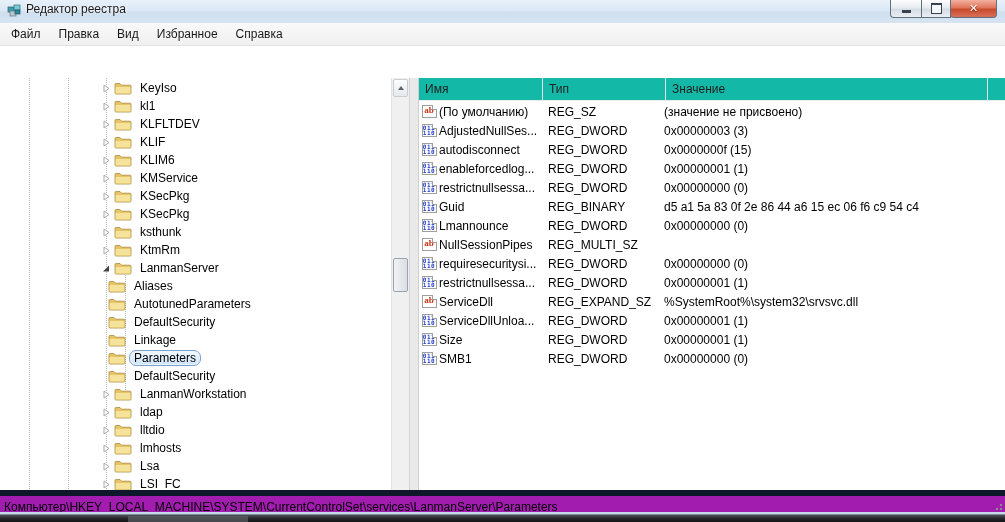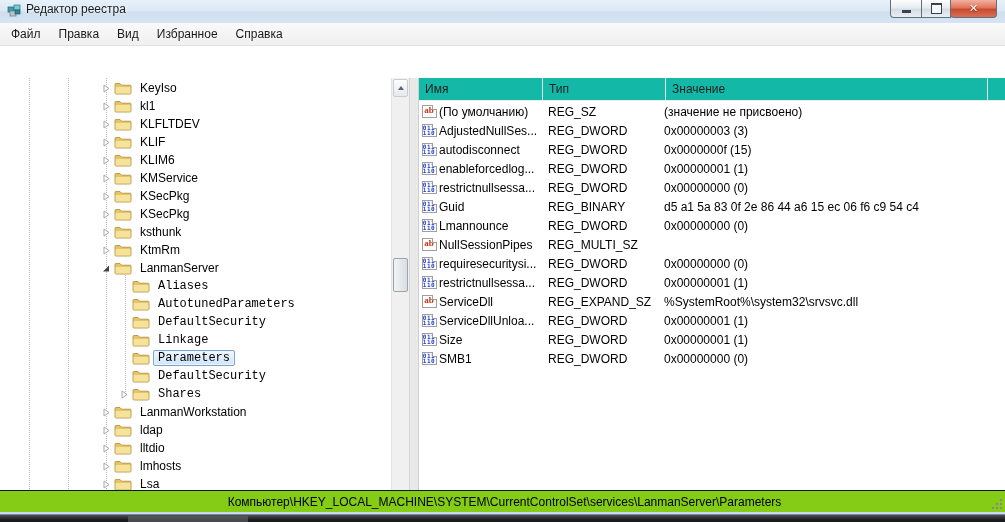--- a/index.html
+++ b/index.html
@@ -34,26 +34,26 @@
   .list-panel{position:relative;flex:1;background:#fff;overflow:hidden;}
 
   
   .tree-viewport{position:absolute;top:0;left:0;right:17px;bottom:0;overflow:hidden;}
   .guide{position:absolute;top:0;bottom:0;width:0;border-left:1px dotted #b8b8b8;}
   .guide-a{left:29px;} .guide-b{left:68px;} .guide-c{left:106px;}
   .guide-child{position:absolute;left:125px;top:189px;height:127px;width:0;border-left:1px dotted #b8b8b8;}
   .tree-rows{position:absolute;top:1px;left:0;right:0;}
   .tree-row{height:18px;display:flex;align-items:center;white-space:nowrap;}
   .tree-row.depth-0{padding-left:100px;}
-  .tree-row.depth-1{padding-left:118px;font-family:Liberation Mono, monospace;}
+  .tree-row.depth-1{padding-left:94px;}
   .arrow{width:12px;height:12px;flex:0 0 auto;display:flex;align-items:center;justify-content:center;}
   .tree-row.leaf .arrow svg{visibility:hidden;}
   .folder{width:18px;height:14px;flex:0 0 auto;margin:0 3px 0 2px;}
   .tlabel{padding:0 4px;border:1px solid transparent;border-radius:2px;line-height:14px;}
-  .tree-row.selected .tlabel{border-color:#7da2ce;background:linear-gradient(to bottom,#f1f8fe,#cfe4f9);box-shadow:inset 0 0 0 1px #eaf4fd;}
+  .tree-row.selected .tlabel{border-color:#7da2ce;background:linear-gradient(to bottom,#f1f8fe,#cfe4f9);box-shadow:inset 0 0 0 1px #eaf4fd;border-radius:7px;}
 
   
   .vscroll{position:absolute;top:0;right:0;width:17px;bottom:0;background:#f0f0f0;border-left:1px solid #e3e3e3;}
   .sb-btn{position:absolute;left:1px;right:1px;height:16px;background:linear-gradient(to bottom,#fefefe,#e5e8ec);border:1px solid #c9cdd3;border-radius:2px;display:flex;align-items:center;justify-content:center;}
   .sb-up{top:1px;} .sb-down{bottom:1px;}
   .sb-thumb{position:absolute;left:1px;right:1px;top:180px;height:32px;background:linear-gradient(to right,#f2f3f5,#dadee3);border:1px solid #9aa4b1;border-radius:2px;}
   .sb-arrow-up{width:0;height:0;border-left:3px solid transparent;border-right:3px solid transparent;border-bottom:4px solid #5a6572;}
   .sb-arrow-down{width:0;height:0;border-left:3px solid transparent;border-right:3px solid transparent;border-top:4px solid #5a6572;}
 
   
@@ -65,21 +65,21 @@
   .cell{white-space:nowrap;overflow:hidden;}
   .c-icon{width:20px;flex:0 0 auto;display:flex;align-items:center;justify-content:center;}
   .c-name{width:103px;} .c-type{width:116px;padding-left:6px;box-sizing:border-box;} .c-value{flex:1;padding-left:6px;}
 
   .vicon{position:relative;width:15px;height:13px;background:#fff;border:1px solid #9f9f9f;box-sizing:border-box;display:flex;flex-direction:column;align-items:center;justify-content:flex-start;}
   .vicon::after{content:"";position:absolute;top:-1px;right:-1px;width:4px;height:4px;background:#fff;border-left:1px solid #9f9f9f;border-bottom:1px solid #9f9f9f;}
   .vicon .ab-g{font-size:9px;line-height:9px;font-weight:bold;color:#cc3311;font-family:"Liberation Serif","DejaVu Serif",serif;}
   .vicon .bin-g{font-size:6px;line-height:5px;font-weight:bold;color:#2741c9;letter-spacing:0.5px;font-family:"DejaVu Sans Mono","Liberation Mono",monospace;}
 
   
-  .statusbar{position:absolute;left:0;right:0;top:490px;height:21px;background:#84cc16;border-top:1px solid #0f172a;display:flex;align-items:center;justify-content:center;}
+  .statusbar{position:absolute;left:0;right:0;top:490px;height:21px;background:#a21caf;border-top:6px solid #0f172a;display:flex;align-items:center;}
   .status-text{padding-left:4px;color:#000;}
   .resize-grip{position:absolute;right:2px;bottom:2px;width:13px;height:13px;
     background:
       radial-gradient(circle at 11px 11px,#8a8a8a 1.2px,transparent 1.6px),
       radial-gradient(circle at 11px 7px,#8a8a8a 1.2px,transparent 1.6px),
       radial-gradient(circle at 7px 11px,#8a8a8a 1.2px,transparent 1.6px),
       radial-gradient(circle at 11px 3px,#8a8a8a 1.2px,transparent 1.6px),
       radial-gradient(circle at 7px 7px,#8a8a8a 1.2px,transparent 1.6px),
       radial-gradient(circle at 3px 11px,#8a8a8a 1.2px,transparent 1.6px);}
 
@@ -417,35 +417,20 @@
               </span>
               <span class="folder">
                 <svg width="18" height="14" viewBox="0 0 18 14">
                   <path d="M1,3.5 Q1,2.5 2,2.5 L6,2.5 L7.5,4.2 L16,4.2 Q17,4.2 17,5.2 L17,12 Q17,13 16,13 L2,13 Q1,13 1,12 Z" fill="#e7c465" stroke="#ab8b3e" stroke-width="0.8"></path>
                   <path d="M1.6,6 L16.4,6 L16.4,12.2 Q16.4,12.6 16,12.6 L2,12.6 Q1.6,12.6 1.6,12.2 Z" fill="#f6e39b"></path>
                 </svg>
               </span>
               <span class="tlabel">DefaultSecurity</span>
             </div>
 
-            <div class="tree-row depth-1 collapsed">
-              <span class="arrow">
-                <svg class="tri-collapsed" width="9" height="9" viewBox="0 0 9 9">
-                  <path d="M2,1 L7,4.5 L2,8 Z" fill="#ffffff" stroke="#a8a8a8"></path>
-                </svg>
-
-              </span>
-              <span class="folder">
-                <svg width="18" height="14" viewBox="0 0 18 14">
-                  <path d="M1,3.5 Q1,2.5 2,2.5 L6,2.5 L7.5,4.2 L16,4.2 Q17,4.2 17,5.2 L17,12 Q17,13 16,13 L2,13 Q1,13 1,12 Z" fill="#e7c465" stroke="#ab8b3e" stroke-width="0.8"></path>
-                  <path d="M1.6,6 L16.4,6 L16.4,12.2 Q16.4,12.6 16,12.6 L2,12.6 Q1.6,12.6 1.6,12.2 Z" fill="#f6e39b"></path>
-                </svg>
-              </span>
-              <span class="tlabel">Shares</span>
-            </div>
 
             <div class="tree-row depth-0 collapsed">
               <span class="arrow">
                 <svg class="tri-collapsed" width="9" height="9" viewBox="0 0 9 9">
                   <path d="M2,1 L7,4.5 L2,8 Z" fill="#ffffff" stroke="#a8a8a8"></path>
                 </svg>
 
               </span>
               <span class="folder">
                 <svg width="18" height="14" viewBox="0 0 18 14">

